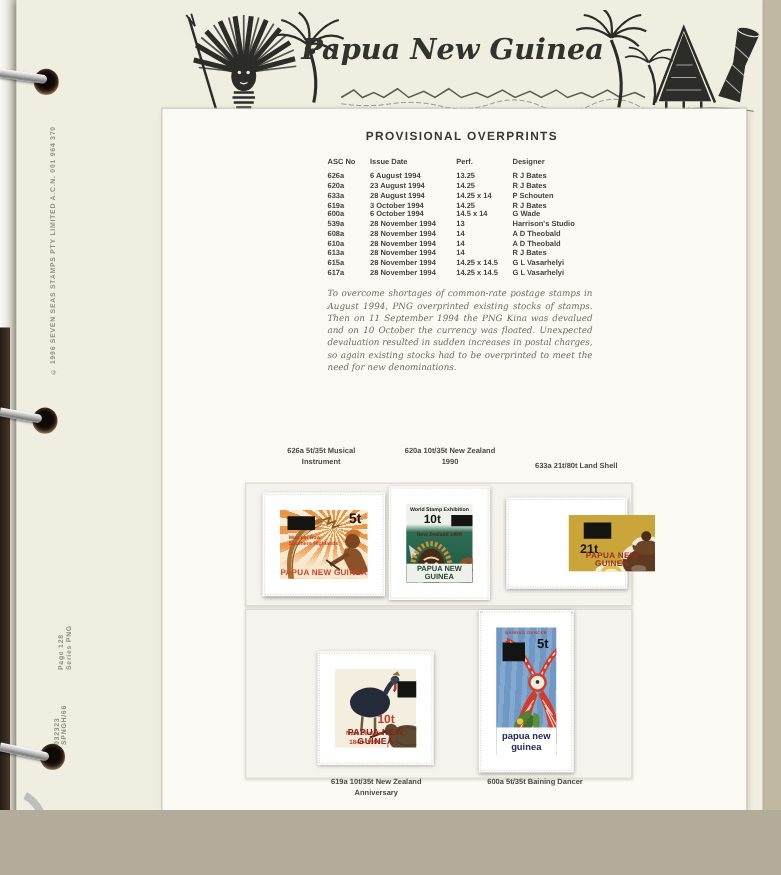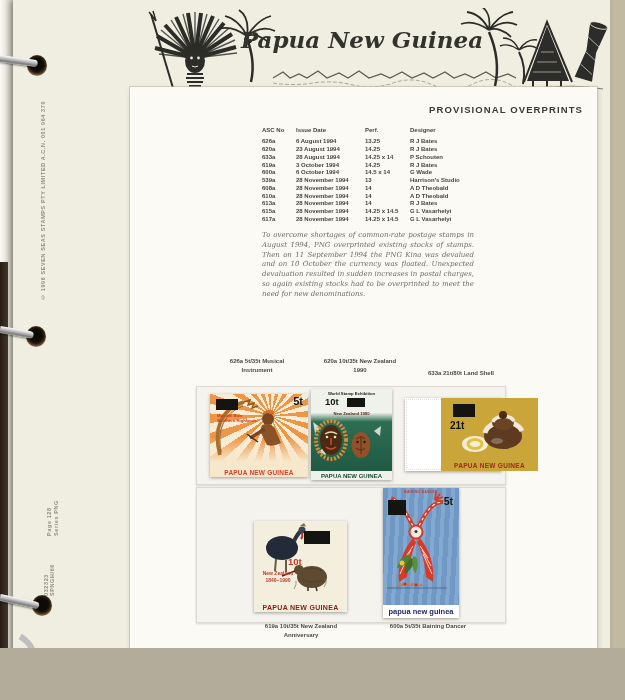--- a/index.html
+++ b/index.html
@@ -39,21 +39,21 @@
 
   
   .album-title{left:237px;top:26px;width:250px;text-align:center;
      font-family:"DejaVu Serif",serif;font-style:italic;font-weight:bold;
      font-size:23px;color:#33332d;}
   .header-art{left:123px;top:8px;}
 
   
   .panel{left:130px;top:87px;width:467px;height:586px;background:#fbfaf4;
      box-shadow:0 0 0 1px rgba(190,185,165,.6),1px 2px 5px rgba(140,130,105,.4);}
-  .section-title{left:116px;top:104px;width:467px;text-align:right;
+  .section-title{left:136px;top:104px;width:467px;text-align:center;
      font-weight:bold;font-size:9.5px;letter-spacing:1.1px;color:#3a3a34;}
 
   
   .stamp-table{left:262px;top:127px;width:215px;font-size:6px;font-weight:bold;
      color:#45453e;}
   .trow{line-height:7.75px;white-space:nowrap;}
   .thead{margin-bottom:3.5px;}
   .tc{display:inline-block;vertical-align:top;}
   .c1{width:34px;} .c2{width:69px;} .c3{width:45px;} .c4{width:65px;}
 
@@ -64,21 +64,21 @@
 
   
   .caption{text-align:center;font-size:6px;font-weight:bold;color:#4b4b44;
      line-height:8.5px;}
 
   
   .mount{background:#f4f3ee;border:1px solid #dcdad2;
      box-shadow:0 1px 2px rgba(150,145,120,.35);}
   .stamp{background:#fff;box-shadow:0 1px 3px rgba(95,90,75,.55);
      outline:1px dotted rgba(0,0,0,.12);outline-offset:-2px;
-     padding:0;box-sizing:border-box;}
+     padding:14px;box-sizing:border-box;}
   .sinner{position:relative;width:100%;height:100%;overflow:hidden;}
   .opbox{position:absolute;background:#141412;}
   .opval{position:absolute;font-weight:bold;color:#141412;line-height:1;}
   .country{position:absolute;left:0;right:0;text-align:center;font-weight:bold;}
 
   
   .s1{left:210px;top:394px;width:98px;height:83px;}
   .s1 .sinner{background:
      linear-gradient(0deg,#f7e8cc 0 18%,rgba(247,232,204,0) 48%),
      repeating-conic-gradient(from 200deg at 62% 26%, #f9ecd4 0 9deg, #ef9646 9deg 18deg);}

